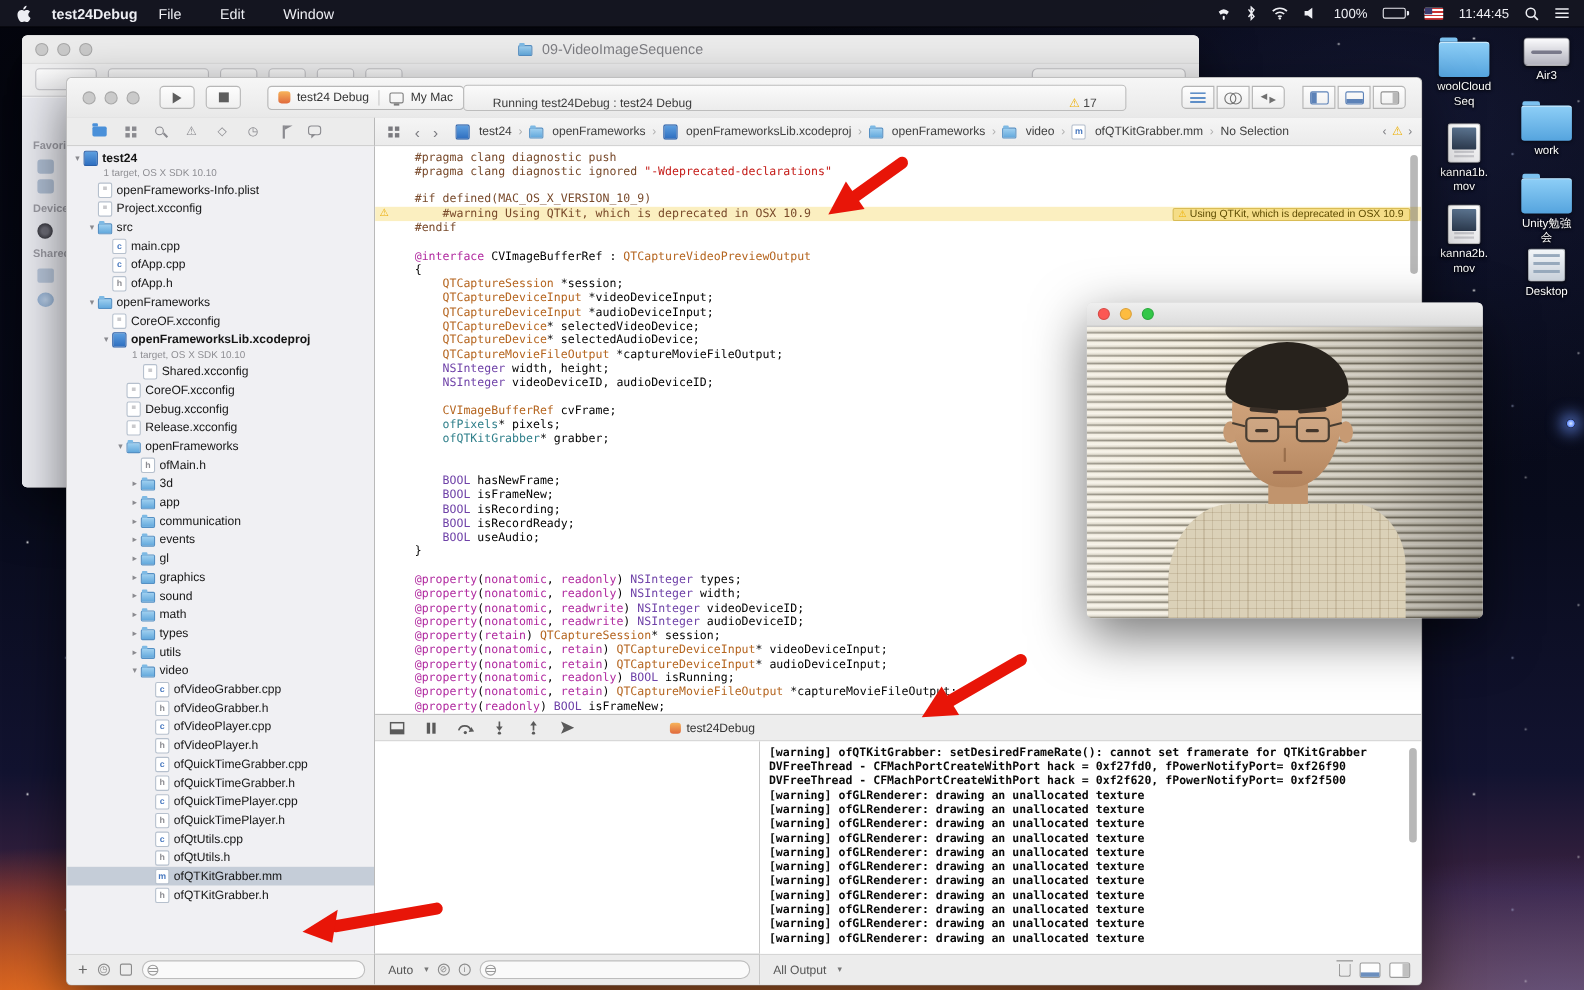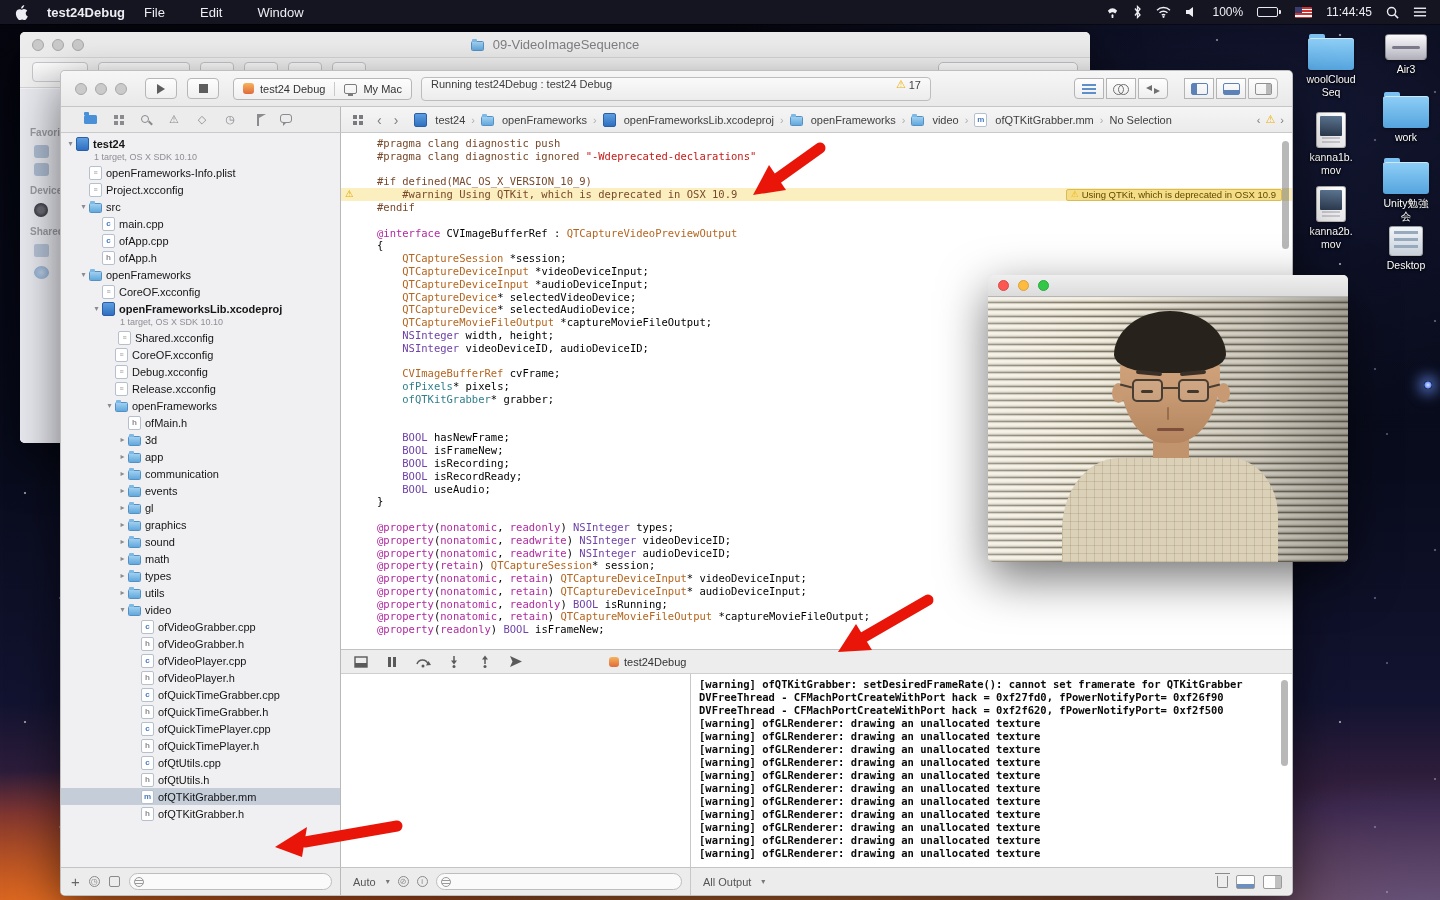--- a/index.html
+++ b/index.html
@@ -76,26 +76,26 @@
 .f-item-ic.display{background:#b6c4d8;border-radius:2px}
 .f-item-ic.globe{border-radius:50%;background:radial-gradient(circle,#bcd0e8,#8aa8cc)}
 
 
 #xcode-win{left:60px;top:70px;width:1233px;height:826px;background:#fff;z-index:3;border:1px solid rgba(0,0,0,.25)}
 .x-toolbar{position:absolute;left:0;top:0;right:0;height:36px;background:linear-gradient(#f6f6f6,#e9e9e9);border-bottom:1px solid #c6c6c6;border-radius:5px 5px 0 0;display:flex;align-items:center;padding-left:14px}
 .x-toolbar .tl{margin-right:8px}
 .xbtn{width:32px;height:21px;border:1px solid #b7b7b7;border-radius:4px;background:linear-gradient(#fdfdfd,#efefef);display:inline-flex;align-items:center;justify-content:center;margin-left:10px}
 .play-glyph{width:0;height:0;border-left:8px solid #5d5d5d;border-top:5px solid transparent;border-bottom:5px solid transparent}
 .stop-glyph{width:9px;height:9px;background:#5d5d5d}
-.scheme{margin-left:14px;height:22px;border:1px solid #b7b7b7;border-radius:4px;background:linear-gradient(#fdfdfd,#f0f0f0);display:inline-flex;align-items:center;font-size:11px;color:#333;padding:0 9px;gap:6px}
+.scheme{margin-left:24px;height:22px;border:1px solid #b7b7b7;border-radius:4px;background:linear-gradient(#fdfdfd,#f0f0f0);display:inline-flex;align-items:center;font-size:11px;color:#333;padding:0 9px;gap:6px}
 .scheme .vsep{width:1px;height:14px;background:#c9c9c9;margin:0 3px}
 .app-dot{width:11px;height:11px;border-radius:3px;background:linear-gradient(#f7b35a,#e06a3c)}
 .mac-glyph{width:13px;height:10px;border:1.5px solid #7c7c7c;border-radius:2px;position:relative}
 .mac-glyph::after{content:"";position:absolute;left:3px;right:3px;bottom:-3px;height:2px;background:#7c7c7c}
-.activity{position:absolute;left:360px;top:6px;width:510px;height:24px;border:1px solid #bdbdbd;border-radius:4px;background:linear-gradient(#fafafa,#ececec);display:flex;align-items:flex-start;padding:0 9px;font-size:11px;color:#3c3c3c}
+.activity{position:absolute;left:360px;top:6px;width:603px;height:24px;border:1px solid #bdbdbd;border-radius:4px;background:linear-gradient(#fafafa,#ececec);display:flex;align-items:flex-end;padding:0 26px;font-size:11px;color:#3c3c3c}
 .act-warn{margin-left:auto;display:flex;align-items:center;gap:3px;font-size:11px;color:#444}
 .wtri{color:#eeb004;font-size:11px}
 .tgroup{position:absolute;right:14px;top:7px;display:flex;gap:2px}
 .tgroup .gap{width:12px}
 .tbtn{width:30px;height:21px;border:1px solid #b4b4b4;background:linear-gradient(#fefefe,#eeeeee);display:flex;align-items:center;justify-content:center}
 .tbtn:first-child{border-radius:4px 0 0 4px}
 .tbtn.rend{border-radius:0 4px 4px 0}
 .ic-lines{width:14px;height:10px;background:repeating-linear-gradient(180deg,#5f8fc8 0 1.6px,transparent 1.6px 4px)}
 .ic-circles{width:16px;height:10px;position:relative}
 .ic-circles::before,.ic-circles::after{content:"";position:absolute;top:0;width:9px;height:9px;border:1.6px solid #707070;border-radius:50%}
@@ -441,21 +441,21 @@
           <span class="disc"></span>
           <span class="fic config">≡</span>
           <span class="nav-lab">CoreOF.xcconfig</span>
         </div>
         <div class="nav-row" style="padding-left: 30px;">
           <span class="disc">▾</span>
           <span class="fic proj"></span>
           <span class="nav-lab b">openFrameworksLib.xcodeproj</span>
         </div>
         <div class="nav-sub" style="padding-left: 59px;">1 target, OS X SDK 10.10</div>
-        <div class="nav-row" style="padding-left: 46px;">
+        <div class="nav-row" style="padding-left: 58px;">
           <span class="disc"></span>
           <span class="fic config">≡</span>
           <span class="nav-lab">Shared.xcconfig</span>
         </div>
         <div class="nav-row" style="padding-left: 43px;">
           <span class="disc"></span>
           <span class="fic config">≡</span>
           <span class="nav-lab">CoreOF.xcconfig</span>
         </div>
         <div class="nav-row" style="padding-left: 43px;">
@@ -621,20 +621,21 @@
           <div class="code-line">&nbsp;</div>
           <div class="code-line">&nbsp;</div>
           <div class="code-line"><span class="tk-p">    </span><span class="tk-t">BOOL</span><span class="tk-p"> hasNewFrame;</span></div>
           <div class="code-line"><span class="tk-p">    </span><span class="tk-t">BOOL</span><span class="tk-p"> isFrameNew;</span></div>
           <div class="code-line"><span class="tk-p">    </span><span class="tk-t">BOOL</span><span class="tk-p"> isRecording;</span></div>
           <div class="code-line"><span class="tk-p">    </span><span class="tk-t">BOOL</span><span class="tk-p"> isRecordReady;</span></div>
           <div class="code-line"><span class="tk-p">    </span><span class="tk-t">BOOL</span><span class="tk-p"> useAudio;</span></div>
           <div class="code-line"><span class="tk-p">}</span></div>
           <div class="code-line">&nbsp;</div>
           <div class="code-line"><span class="tk-k">@property</span><span class="tk-p">(</span><span class="tk-k">nonatomic</span><span class="tk-p">, </span><span class="tk-k">readonly</span><span class="tk-p">) </span><span class="tk-t">NSInteger</span><span class="tk-p"> types;</span></div>
+          <div class="code-line"><span class="tk-k">@property</span><span class="tk-p">(</span><span class="tk-k">nonatomic</span><span class="tk-p">, </span><span class="tk-k">readonly</span><span class="tk-p">) </span><span class="tk-t">NSInteger</span><span class="tk-p"> width;</span></div>
           <div class="code-line"><span class="tk-k">@property</span><span class="tk-p">(</span><span class="tk-k">nonatomic</span><span class="tk-p">, </span><span class="tk-k">readwrite</span><span class="tk-p">) </span><span class="tk-t">NSInteger</span><span class="tk-p"> videoDeviceID;</span></div>
           <div class="code-line"><span class="tk-k">@property</span><span class="tk-p">(</span><span class="tk-k">nonatomic</span><span class="tk-p">, </span><span class="tk-k">readwrite</span><span class="tk-p">) </span><span class="tk-t">NSInteger</span><span class="tk-p"> audioDeviceID;</span></div>
           <div class="code-line"><span class="tk-k">@property</span><span class="tk-p">(</span><span class="tk-k">retain</span><span class="tk-p">) </span><span class="tk-q">QTCaptureSession</span><span class="tk-p">* session;</span></div>
           <div class="code-line"><span class="tk-k">@property</span><span class="tk-p">(</span><span class="tk-k">nonatomic</span><span class="tk-p">, </span><span class="tk-k">retain</span><span class="tk-p">) </span><span class="tk-q">QTCaptureDeviceInput</span><span class="tk-p">* videoDeviceInput;</span></div>
           <div class="code-line"><span class="tk-k">@property</span><span class="tk-p">(</span><span class="tk-k">nonatomic</span><span class="tk-p">, </span><span class="tk-k">retain</span><span class="tk-p">) </span><span class="tk-q">QTCaptureDeviceInput</span><span class="tk-p">* audioDeviceInput;</span></div>
           <div class="code-line"><span class="tk-k">@property</span><span class="tk-p">(</span><span class="tk-k">nonatomic</span><span class="tk-p">, </span><span class="tk-k">readonly</span><span class="tk-p">) </span><span class="tk-t">BOOL</span><span class="tk-p"> isRunning;</span></div>
           <div class="code-line"><span class="tk-k">@property</span><span class="tk-p">(</span><span class="tk-k">nonatomic</span><span class="tk-p">, </span><span class="tk-k">retain</span><span class="tk-p">) </span><span class="tk-q">QTCaptureMovieFileOutput</span><span class="tk-p"> *captureMovieFileOutput;</span></div>
           <div class="code-line"><span class="tk-k">@property</span><span class="tk-p">(</span><span class="tk-k">readonly</span><span class="tk-p">) </span><span class="tk-t">BOOL</span><span class="tk-p"> isFrameNew;</span></div>
         </div>
       <div class="scrollbar" style="top:8px;height:108px"></div>

